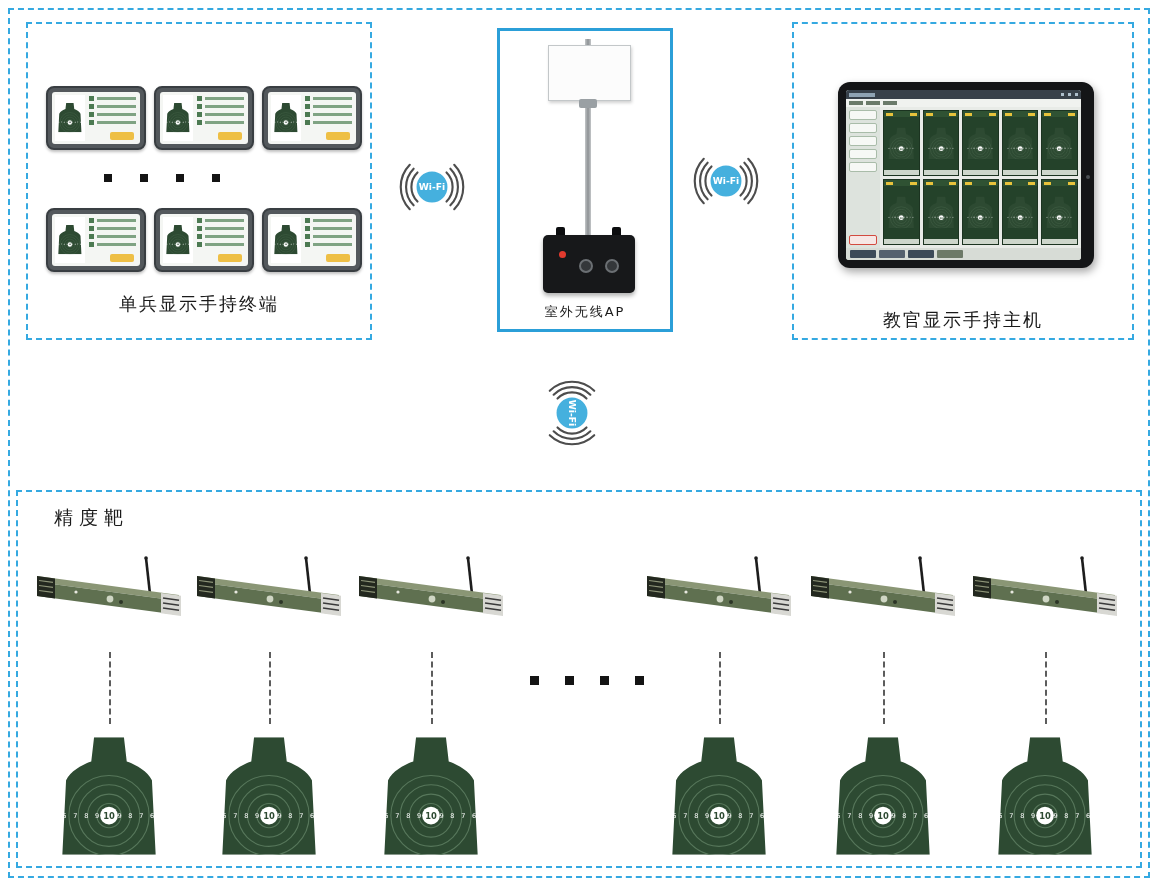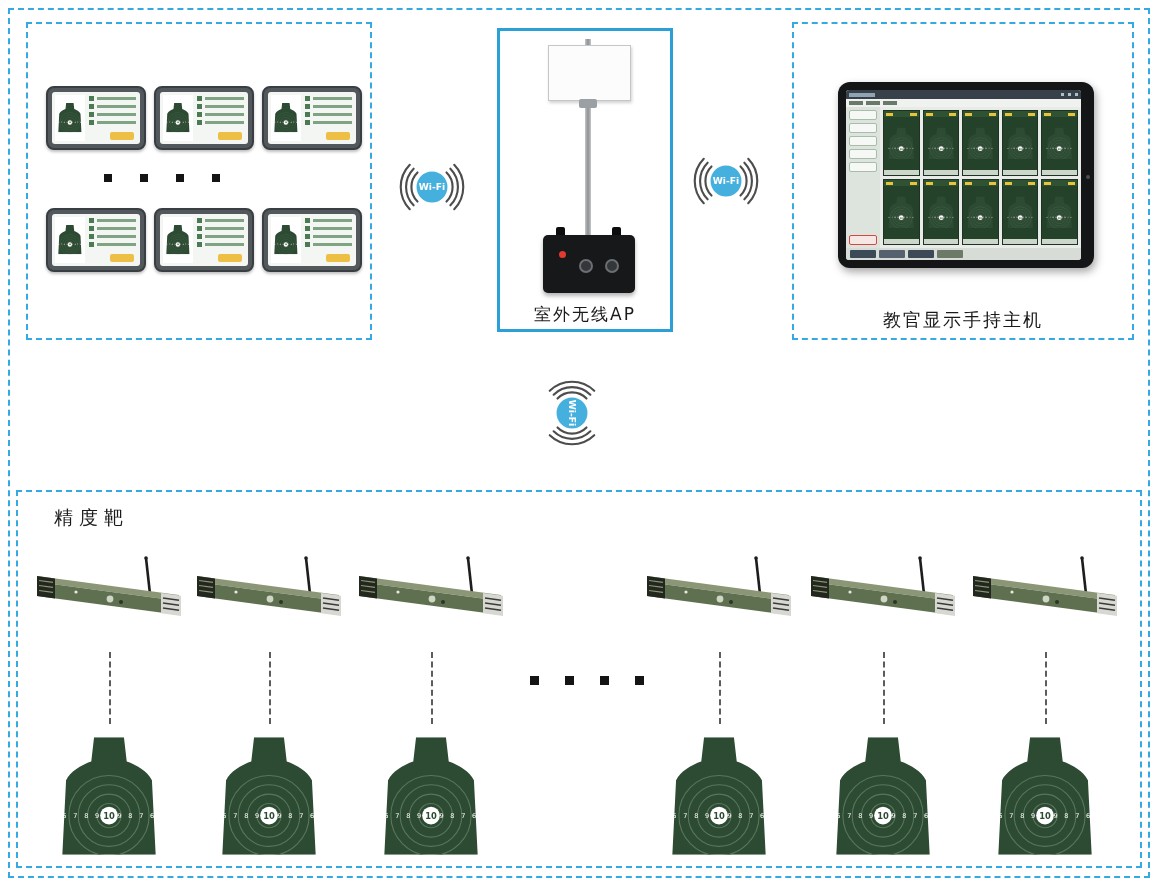--- a/index.html
+++ b/index.html
@@ -10,21 +10,21 @@
 
   .box{position:absolute;border:2px dashed #35a9e1;background:#fff0}
   .terminals-box{left:26px;top:22px;width:346px;height:318px}
   .ap-box{left:497px;top:28px;width:176px;height:304px;border:3px solid #2b9fd8}
   .instructor-box{left:792px;top:22px;width:342px;height:318px}
   .precision-box{left:16px;top:490px;width:1126px;height:378px}
 
   .box-label{position:absolute;left:0;right:0;text-align:center;font-size:18px;color:#1a1a1a;letter-spacing:2px}
   .terminals-box .box-label{top:268px}
   .instructor-box .box-label{top:284px}
-  .ap-box .box-label{top:272px;font-size:17px}
+  .ap-box .box-label{top:272px;font-size:13px}
   .precision-label{position:absolute;left:36px;top:13px;font-size:19px;letter-spacing:6px;color:#1a1a1a}
 
   
   .tablet-row{position:absolute;left:18px;display:flex;gap:8px}
   .row1{top:62px}.row2{top:184px}
   .tablet-mini{width:100px;height:64px;background:#53585c;border:2px solid #393e42;border-radius:8px;padding:4px;box-shadow:0 2px 3px rgba(0,0,0,.25)}
   .tm-screen{width:100%;height:100%;background:#f4f6f3;border-radius:3px;display:flex;padding:3px;gap:3px;overflow:hidden}
   .tm-target{flex:0 0 36%;background:#fff;display:flex;align-items:center;justify-content:center}
   .tm-target svg{width:94%;height:94%;display:block}
   .tm-list{flex:1;display:flex;flex-direction:column;justify-content:space-between;padding:1px 1px}
@@ -341,20 +341,21 @@
                   <span class="tm-ico"></span>
                   <span class="tm-bar"></span>
                 </div>
               </div>
               <div class="tm-btn"></div>
             </div>
           </div>
         </div>
       </div>
 
+    <div class="box-label">单兵显示手持终端</div>
   </div>
 
   <div class="box ap-box">
     <div class="ap-pole"></div>
     <div class="ap-panel"></div>
     <div class="ap-bracket"></div>
     <div class="ap-post p1"></div>
     <div class="ap-post p2"></div>
     <div class="ap-unit">
       <div class="ap-led"></div>

